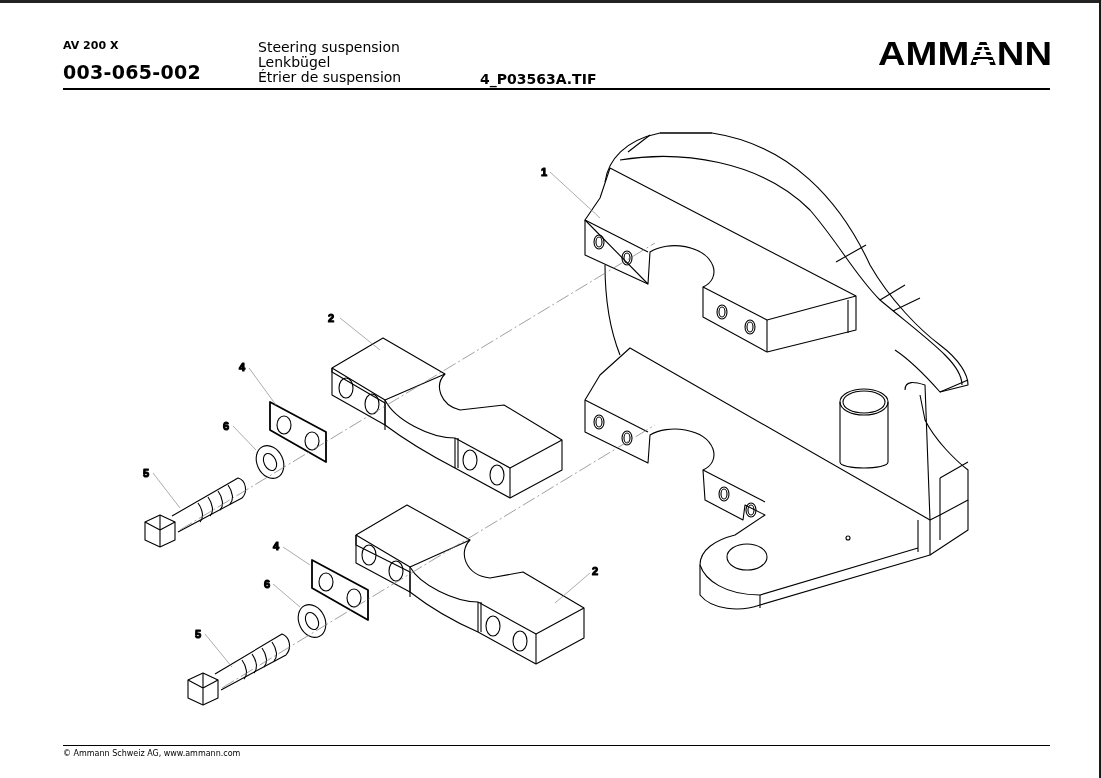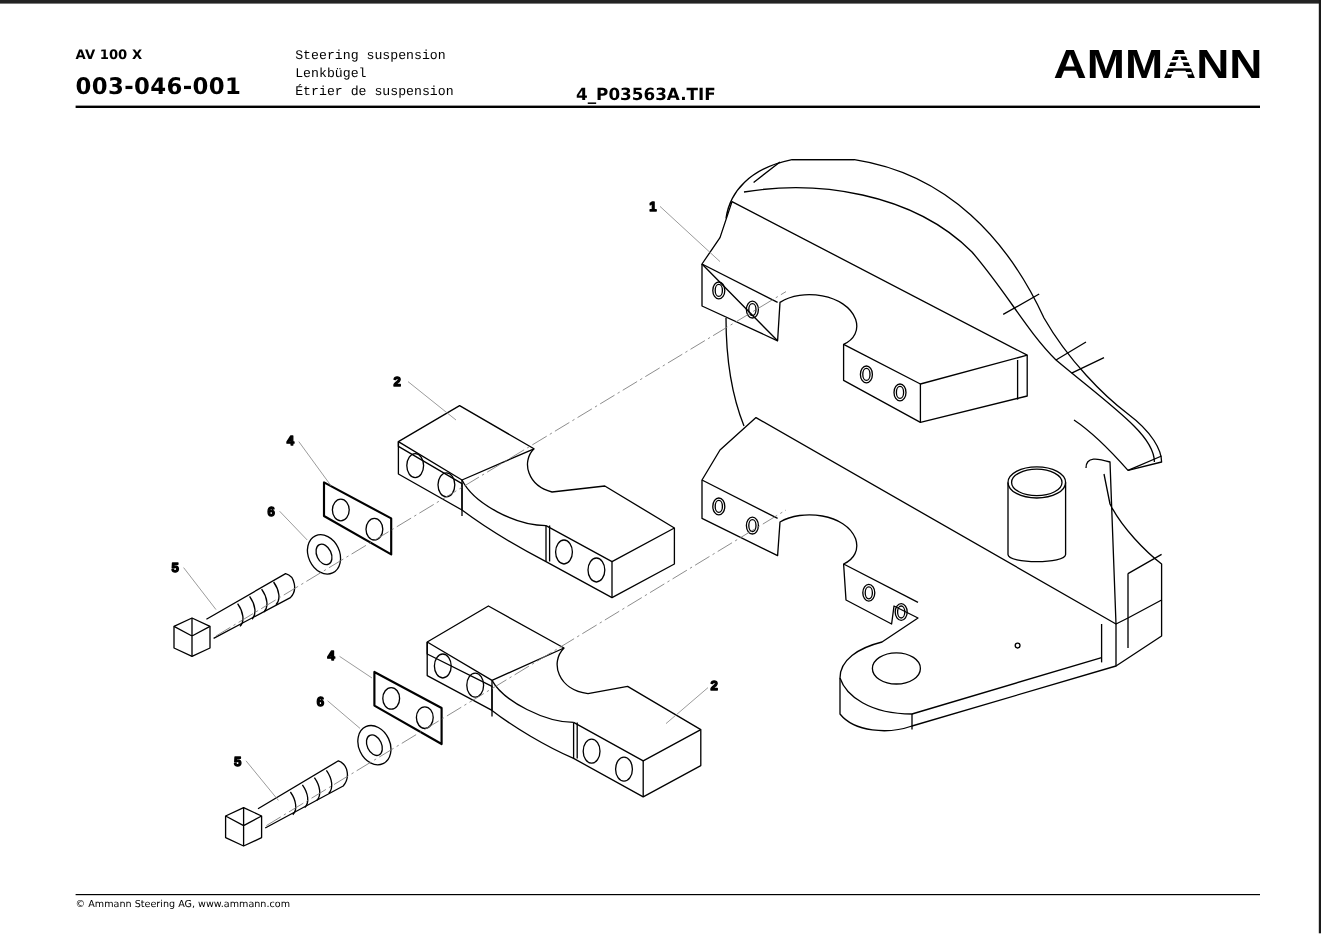--- a/index.html
+++ b/index.html
@@ -1,38 +1,38 @@
 <!DOCTYPE html>
 <html><head>
 <meta charset="utf-8">
 <style>
   html, body { margin:0; padding:0; background:#ffffff; }
   body { width:1101px; height:778px; position:relative; overflow:hidden; font-family:"DejaVu Sans", sans-serif; color:#000; }
   .topbar { position:absolute; left:0; top:0; width:1101px; height:3px; background:#232323; }
   .rightbar { position:absolute; right:0; top:0; width:2px; height:778px; background:#1a1a1a; }
   .model { position:absolute; left:63px; top:39px; font-size:11px; font-weight:bold; }
   .partno { position:absolute; left:63px; top:61px; font-size:19px; font-weight:bold; letter-spacing:0.3px; }
-  .titles { position:absolute; left:246px; top:40px; font-size:11px; line-height:15px;font-family:Liberation Mono, monospace; }
+  .titles { position:absolute; left:258px; top:40px; font-size:14px; line-height:15px; }
   .titles div { white-space:nowrap; }
   .filename { position:absolute; left:480px; top:71px; font-size:14px; font-weight:bold; }
   .logo { position:absolute; left:878px; top:36px; width:174px; height:32px; }
   .hrule-top { position:absolute; left:63px; top:88px; width:987px; height:2px; background:#000; }
   .hrule-bot { position:absolute; left:63px; top:745px; width:987px; height:1px; background:#000; }
   .footer { position:absolute; left:63px; top:749px; font-size:8px; }
   .drawing { position:absolute; left:0; top:100px; width:1101px; height:640px; }
   .callout { font-family:"Liberation Sans", sans-serif; font-weight:bold; font-size:11px; fill:#000; }
 </style>
 </head>
 <body>
 
 <div class="topbar"></div>
 <div class="rightbar"></div>
 
-<div class="model">AV 100 X</div>
-<div class="partno">003-046-001</div>
+<div class="model">AV 200 X</div>
+<div class="partno">003-065-002</div>
 <div class="titles">
   <div>Steering suspension</div>
   <div>Lenkbügel</div>
   <div>Étrier de suspension</div>
 </div>
 <div class="filename">4_P03563A.TIF</div>
 
 <svg class="logo" viewBox="0 0 174 32">
   <text x="0" y="29" font-family="Liberation Sans, sans-serif" font-weight="bold" font-size="34" textLength="174" lengthAdjust="spacingAndGlyphs">AMMANN</text>
   <g fill="#fff">
@@ -185,13 +185,13 @@
     <text class="callout" x="223" y="430">6</text>
     <text class="callout" x="143" y="477">5</text>
     <text class="callout" x="273" y="550">4</text>
     <text class="callout" x="264" y="588">6</text>
     <text class="callout" x="195" y="638">5</text>
     <text class="callout" x="592" y="575">2</text>
   </g>
 </svg>
 
 <div class="hrule-bot"></div>
-<div class="footer">© Ammann Steering AG, www.ammann.com</div>
+<div class="footer">© Ammann Schweiz AG, www.ammann.com</div>
 
 </body></html>

